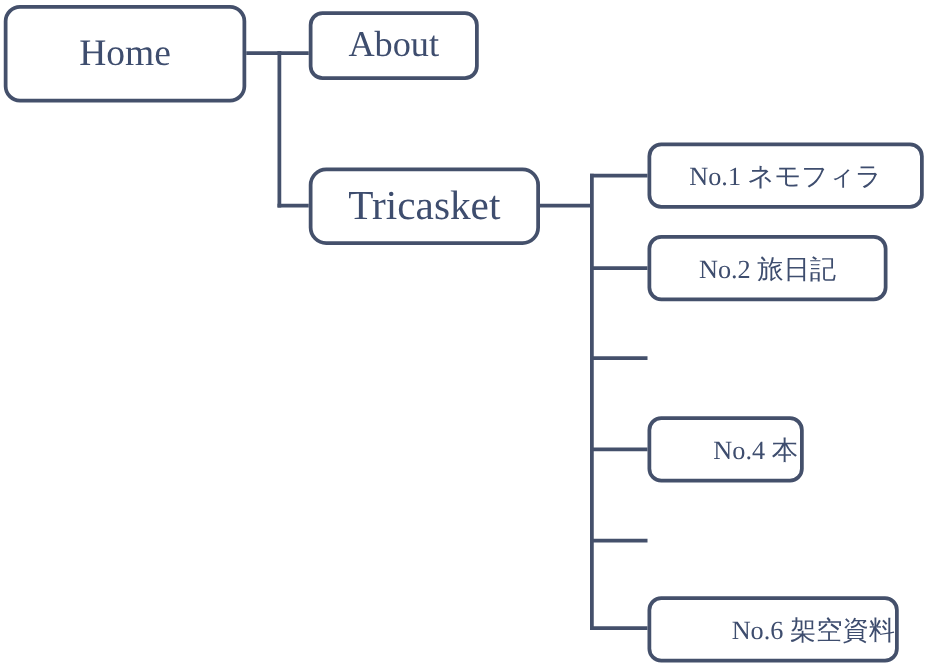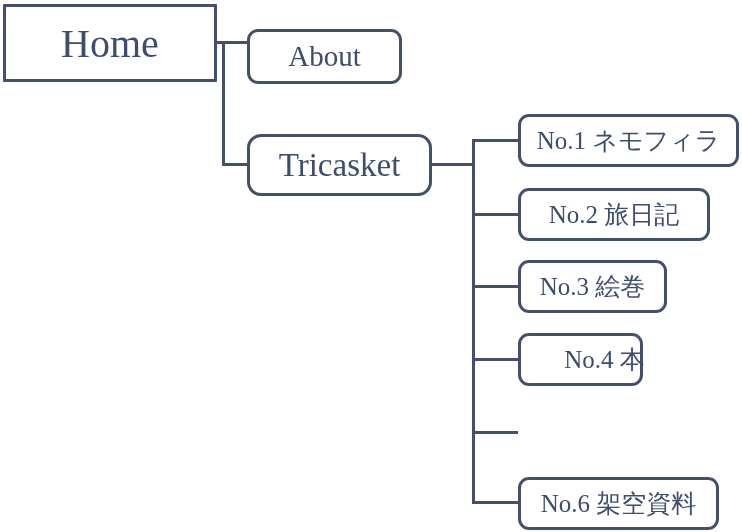--- a/index.html
+++ b/index.html
@@ -29,32 +29,32 @@
     align-items: center;
     justify-content: center;
     white-space: nowrap;
     cursor: pointer;
   }
   .conn {
     position: absolute;
     background: var(--line);
   }
   
-  #node-home      { left: 3px;   top: 4px;   width: 214px; height: 78px; font-size: 40px; border-radius: 1px; }
+  #node-home      { left: 3px;   top: 4px;   width: 194px; height: 78px; font-size: 30px; border-radius: 13px; }
   
-  #node-about     { left: 247px; top: 29px;  width: 155px; height: 55px; font-size: 29px; }
+  #node-about     { left: 247px; top: 9px;  width: 136px; height: 55px; font-size: 29px; }
   #node-tricasket { left: 247px; top: 134px; width: 185px; height: 62px; font-size: 33px; border-radius: 14px; }
   
-  .child { left: 518px; height: 53px; font-size: 25px; }
+  .child { left: 518px; height: 53px; font-size: 21px; }
   #node-child-0 { top: 114px; width: 221px; }
   #node-child-1 { top: 188px; width: 192px; }
   #node-child-2 { top: 260px; width: 149px; }
   #node-child-3 { top: 333px; width: 125px; padding-left: 48px; }
   #node-child-4 { top: 406px; width: 149px; }
-  #node-child-5 { top: 477px; width: 201px; }
+  #node-child-5 { top: 477px; width: 201px; justify-content: flex-end; }
   
   #conn-home-out      { left: 197px; top: 41px;  width: 28px;  height: 3px; }
   #conn-trunk1        { left: 222px; top: 41px;  width: 3px;   height: 125px; }
   #conn-about-in      { left: 222px; top: 41px;  width: 25px;  height: 3px; }
   #conn-tricasket-in  { left: 222px; top: 163px; width: 25px;  height: 3px; }
   #conn-tricasket-out { left: 432px; top: 163px; width: 40px;  height: 3px; }
   #conn-trunk2        { left: 472px; top: 139px; width: 3px;   height: 365px; }
   #conn-branch-0 { left: 472px; top: 139px; width: 46px; height: 3px; }
   #conn-branch-1 { left: 472px; top: 213px; width: 46px; height: 3px; }
   #conn-branch-2 { left: 472px; top: 285px; width: 46px; height: 3px; }
@@ -93,23 +93,20 @@
   </div>
 
   <div class="node child" id="node-child-0">
     <span>No.1 ネモフィラ</span>
   </div>
 
   <div class="node child" id="node-child-1">
     <span>No.2 旅日記</span>
   </div>
 
-  <div class="node child" id="node-child-2">
-    <span>No.3 絵巻</span>
-  </div>
 
   <div class="node child" id="node-child-3">
     <span>No.4 本</span>
   </div>
 
 
   <div class="node child" id="node-child-5">
     <span>No.6 架空資料</span>
   </div>
 

